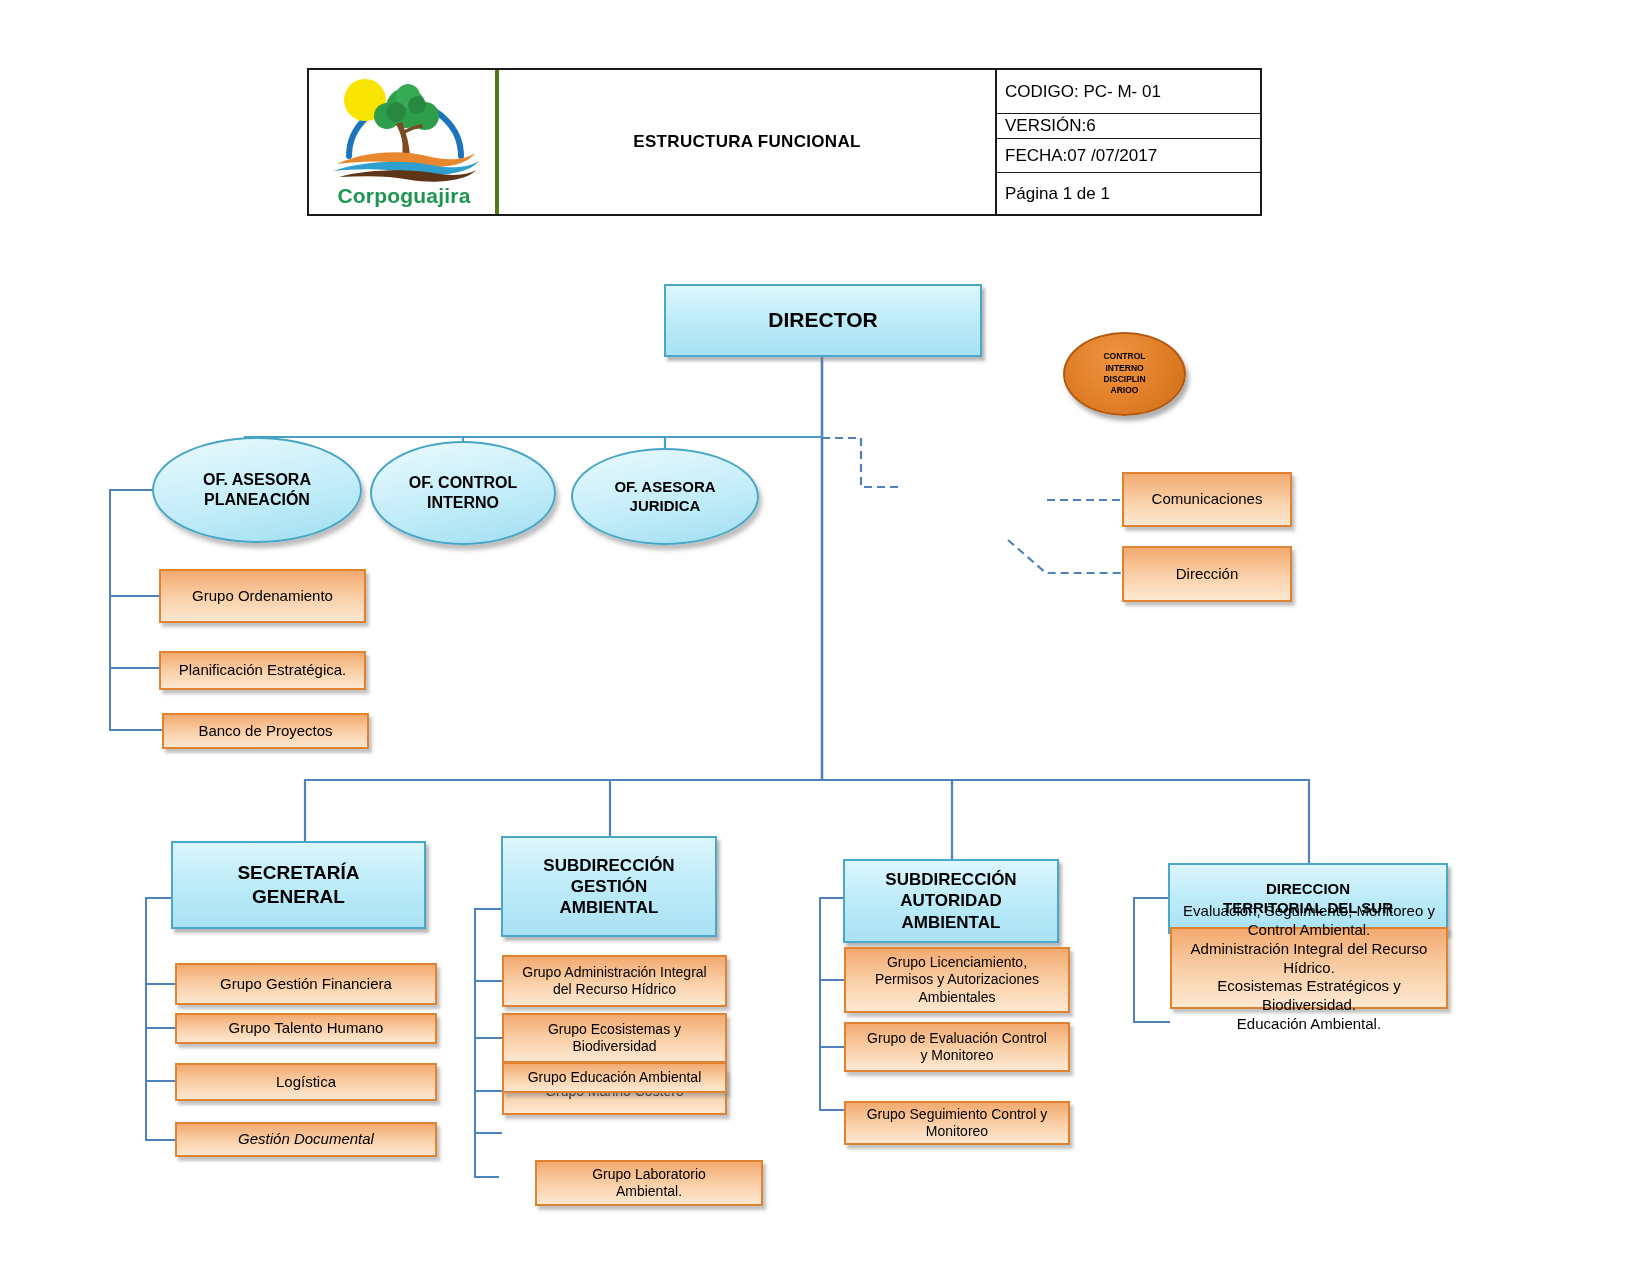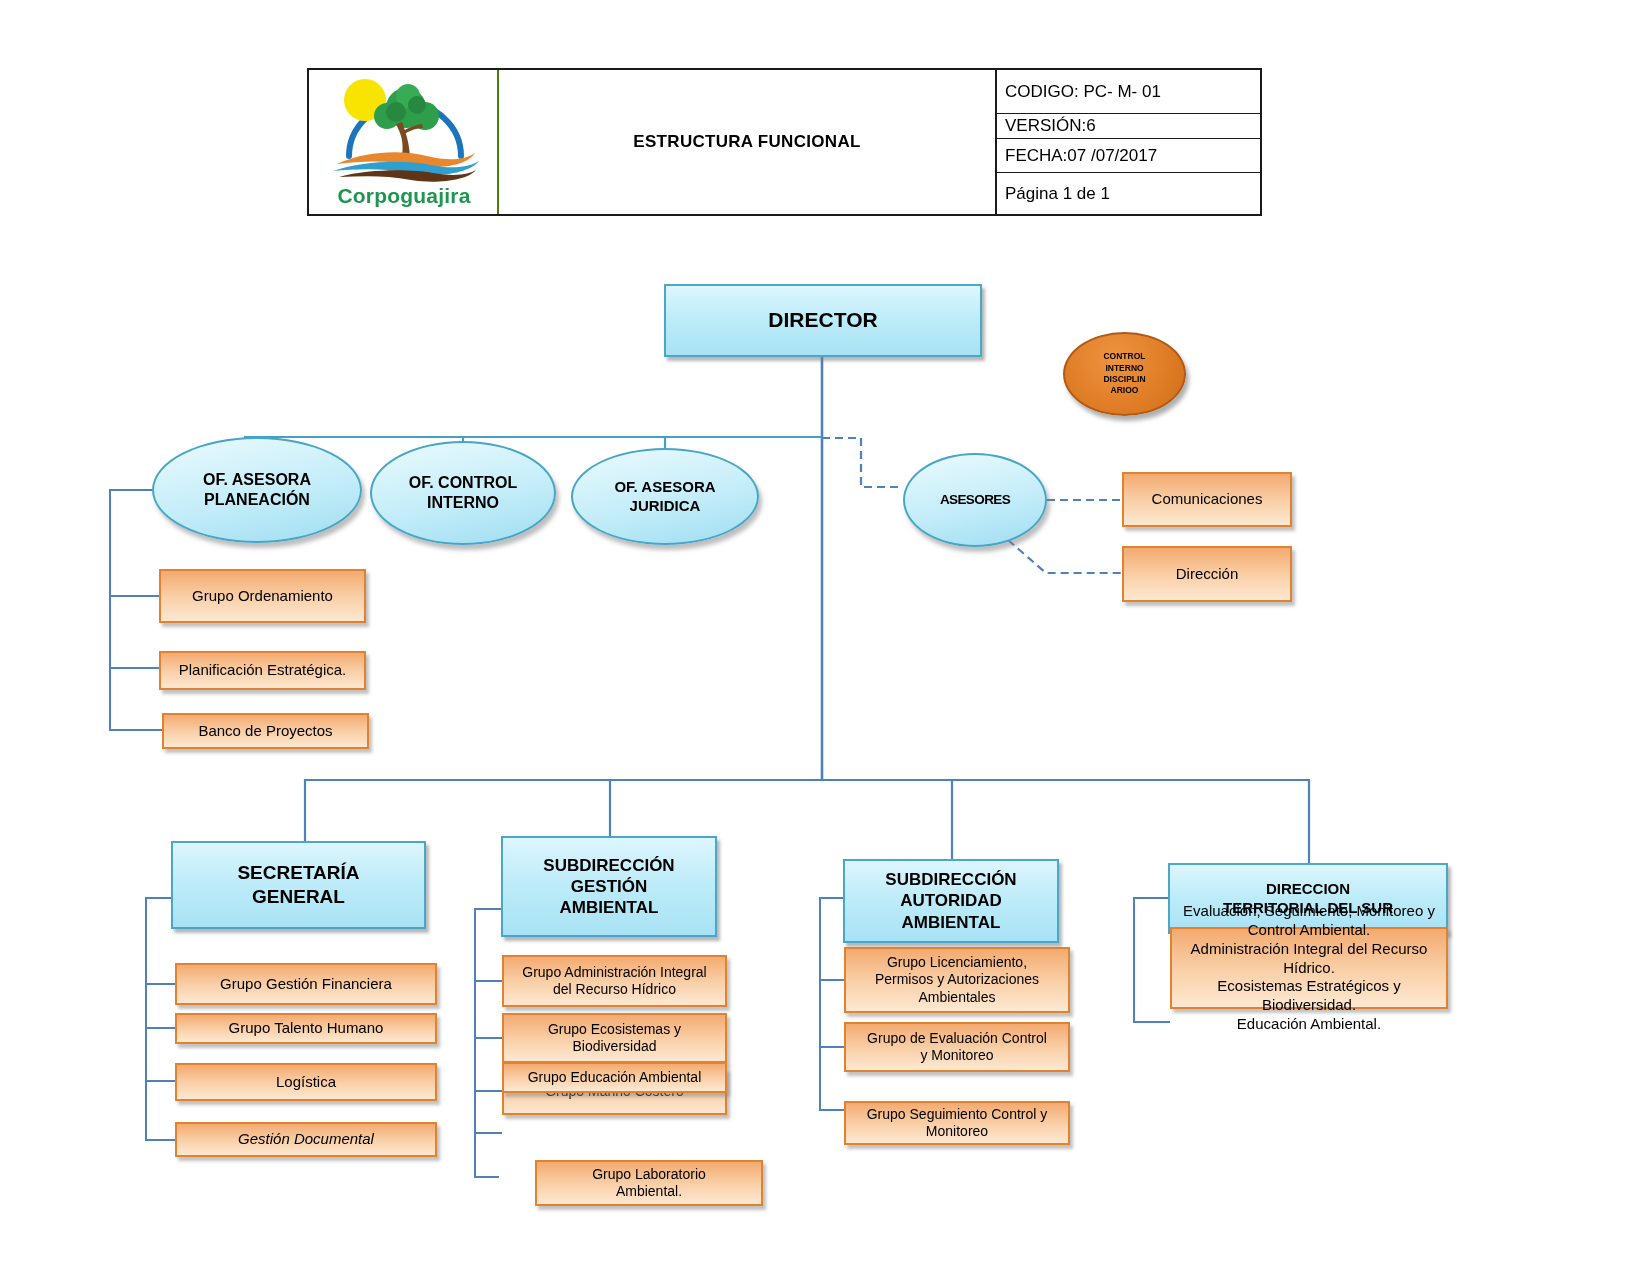--- a/index.html
+++ b/index.html
@@ -2,21 +2,21 @@
 <html><head>
 <meta charset="utf-8">
 <style>
   html,body{margin:0;padding:0;background:#fff;}
   body{font-family:"Liberation Sans","DejaVu Sans",sans-serif;color:#000;}
   #page{position:relative;width:1650px;height:1275px;background:#fff;overflow:hidden;}
 
   
   .hdr{position:absolute;left:307px;top:68px;width:955px;height:148px;border:2px solid #1a1a1a;box-sizing:border-box;}
   .hcell{position:absolute;top:0;height:100%;box-sizing:border-box;}
-  .hcell-logo{left:0;width:190px;border-right:2px solid #4d7c0f;}
+  .hcell-logo{left:0;width:190px;border-right:4px solid #4d7c0f;}
   .hcell-title{left:190px;width:498px;border-right:2px solid #1a1a1a;display:flex;align-items:center;justify-content:center;}
   .hcell-meta{left:688px;width:263px;}
   .htitle{font-weight:bold;font-size:17px;letter-spacing:.3px;}
   .hrow{box-sizing:border-box;display:flex;align-items:center;padding-left:8px;font-size:17px;}
   .hrow-b{border-bottom:1.5px solid #1a1a1a;}
   .logowrap{position:absolute;left:0;top:2px;width:190px;height:144px;text-align:center;}
   .logotext{position:absolute;left:0;top:112px;width:100%;font-size:21px;font-weight:bold;color:#1e9550;letter-spacing:.2px;}
 
   
   .node{position:absolute;display:flex;align-items:center;justify-content:center;text-align:center;box-sizing:border-box;line-height:1.25;}
@@ -101,21 +101,20 @@
 INTERNO
 DISCIPLIN
 ARIOO</div>
 
   <div class="node ell ml" style="left:152px;top:437px;width:210px;height:106px;font-size:16px;">OF. ASESORA
 PLANEACIÓN</div>
   <div class="node ell ml" style="left:370px;top:441px;width:186px;height:104px;font-size:16px;">OF. CONTROL
 INTERNO</div>
   <div class="node ell ml" style="left:571px;top:448px;width:188px;height:97px;font-size:15px;">OF. ASESORA
 JURIDICA</div>
-  <div class="node ell" style="left:903px;top:453px;width:144px;height:94px;font-size:13.5px;letter-spacing:-0.6px;">ASESORES</div>
 
   <div class="node obox" style="left:1122px;top:472px;width:170px;height:55px;font-size:15px;">Comunicaciones</div>
   <div class="node obox" style="left:1122px;top:546px;width:170px;height:56px;font-size:15px;">Dirección</div>
 
   <div class="node obox" style="left:159px;top:569px;width:207px;height:54px;font-size:15px;">Grupo Ordenamiento</div>
   <div class="node obox" style="left:159px;top:651px;width:207px;height:39px;font-size:15px;">Planificación Estratégica.</div>
   <div class="node obox" style="left:162px;top:713px;width:207px;height:36px;font-size:15px;">Banco de Proyectos</div>
 
   <div class="node bluebox ml" style="left:171px;top:841px;width:255px;height:88px;font-size:19px;">SECRETARÍA
 GENERAL</div>

